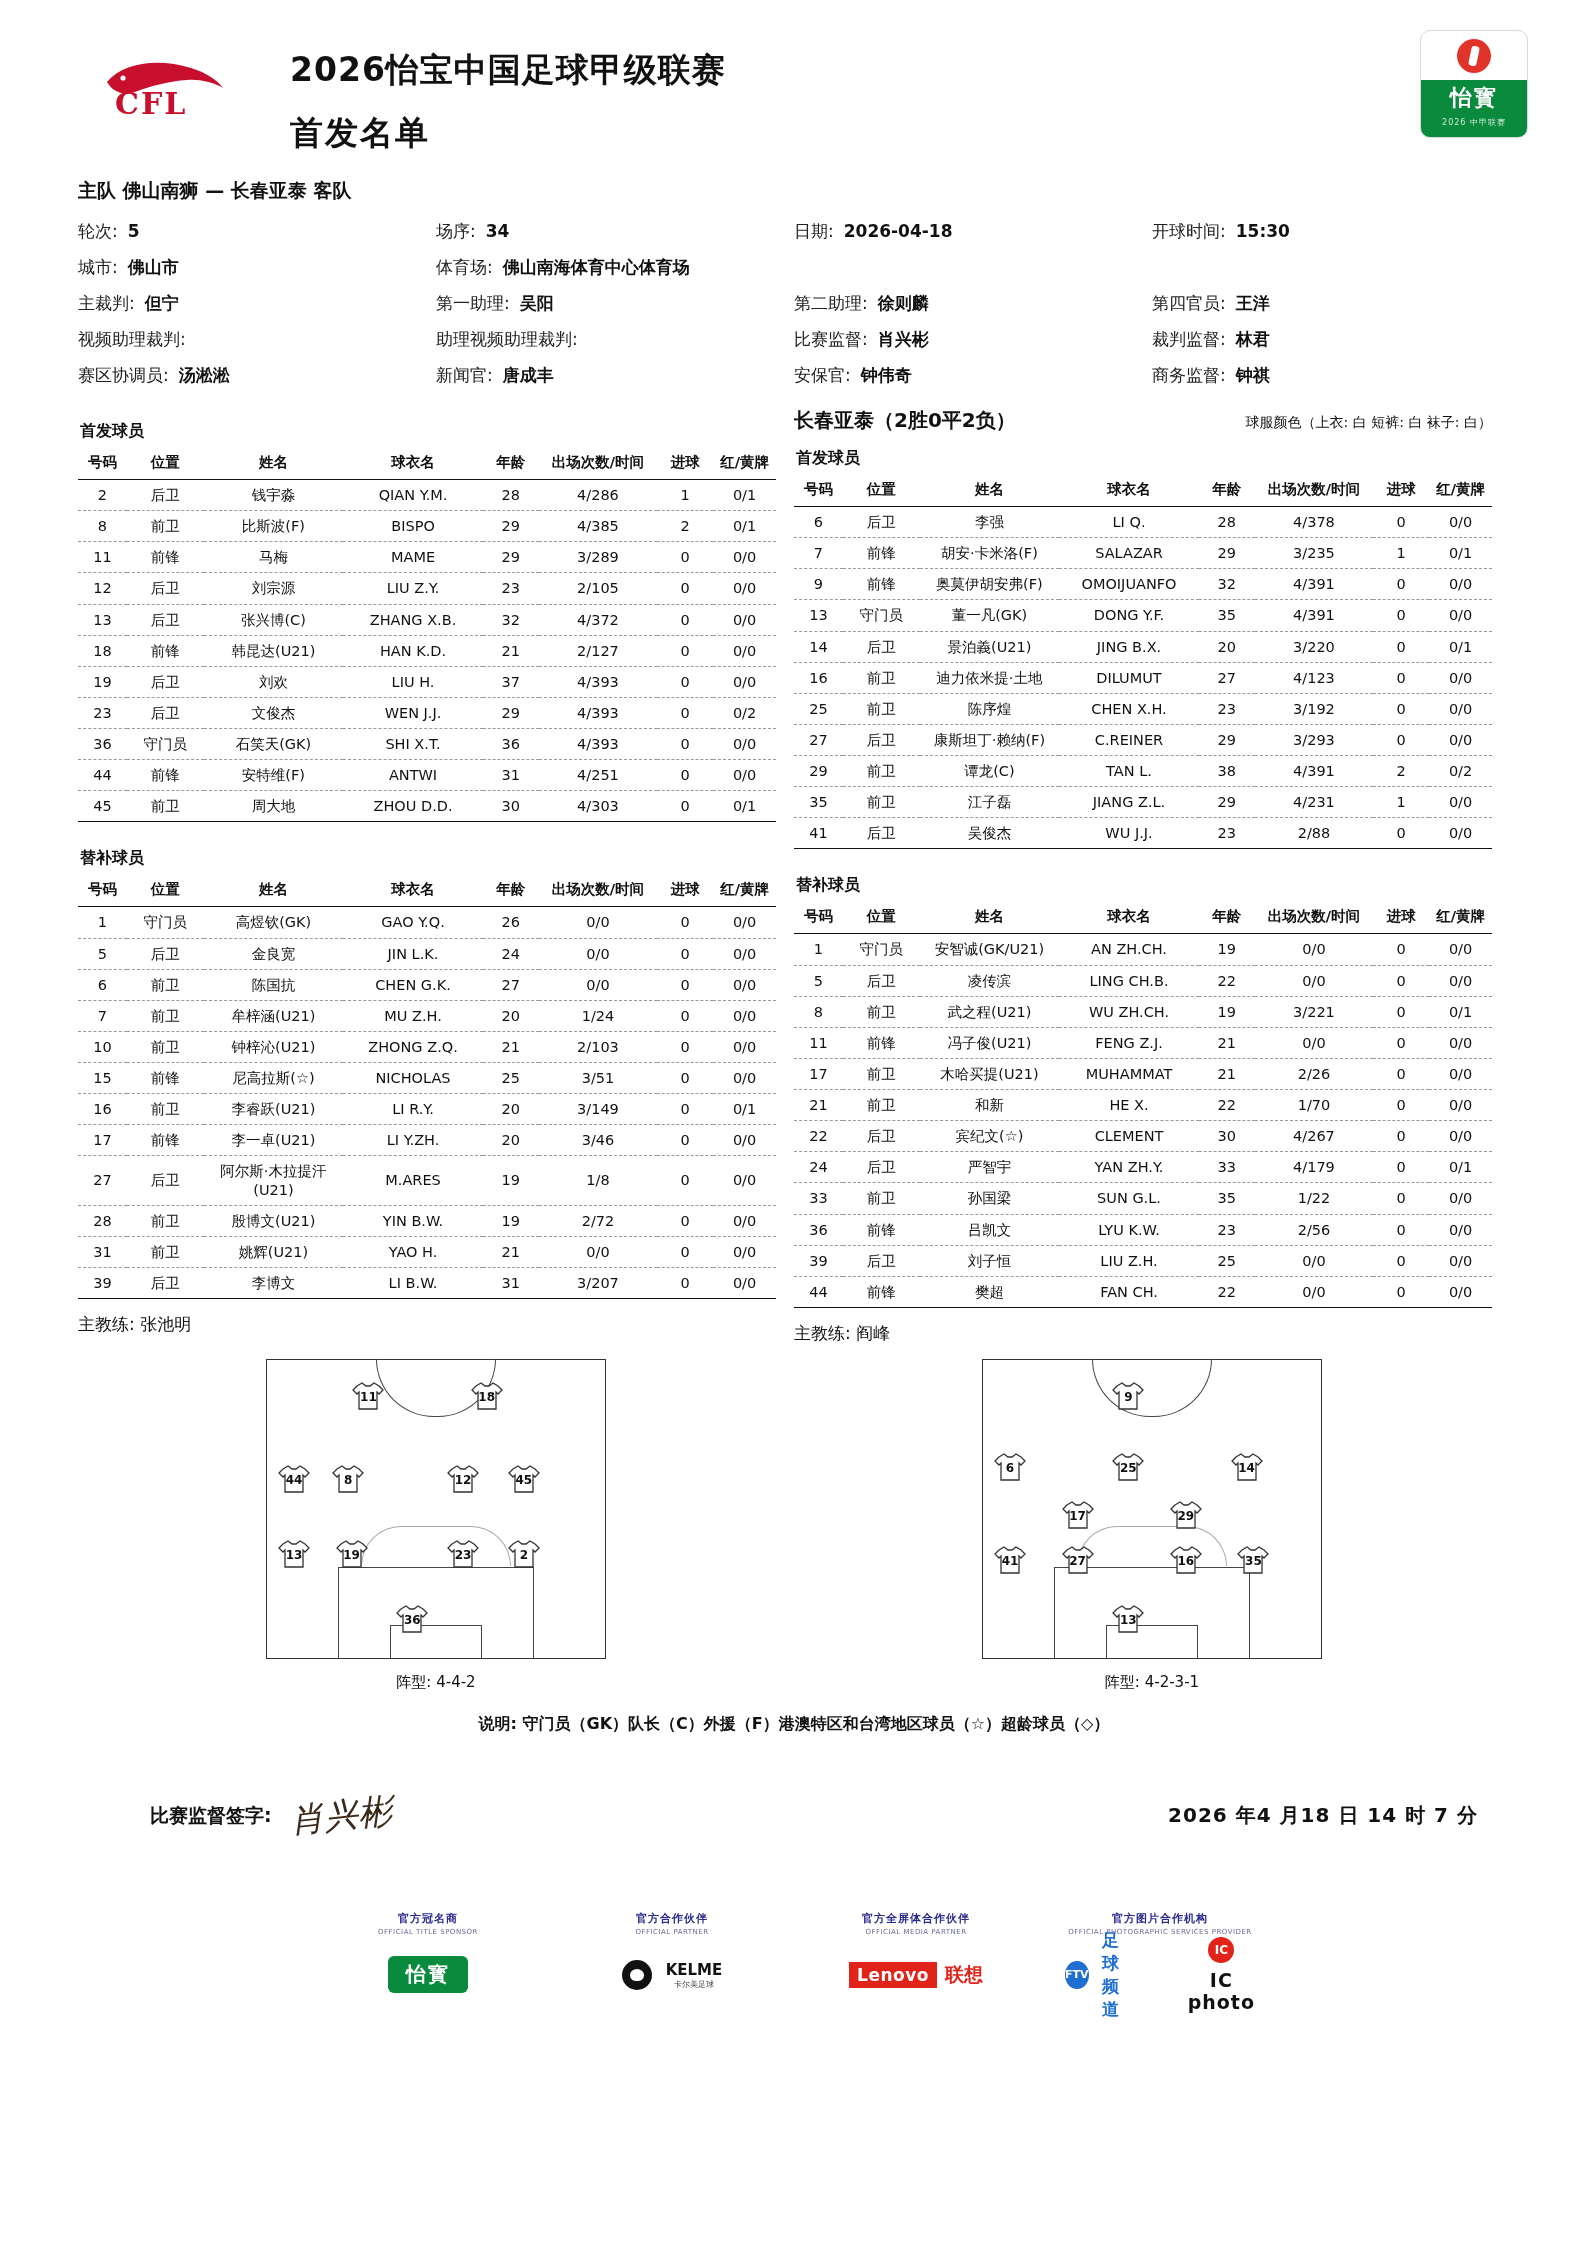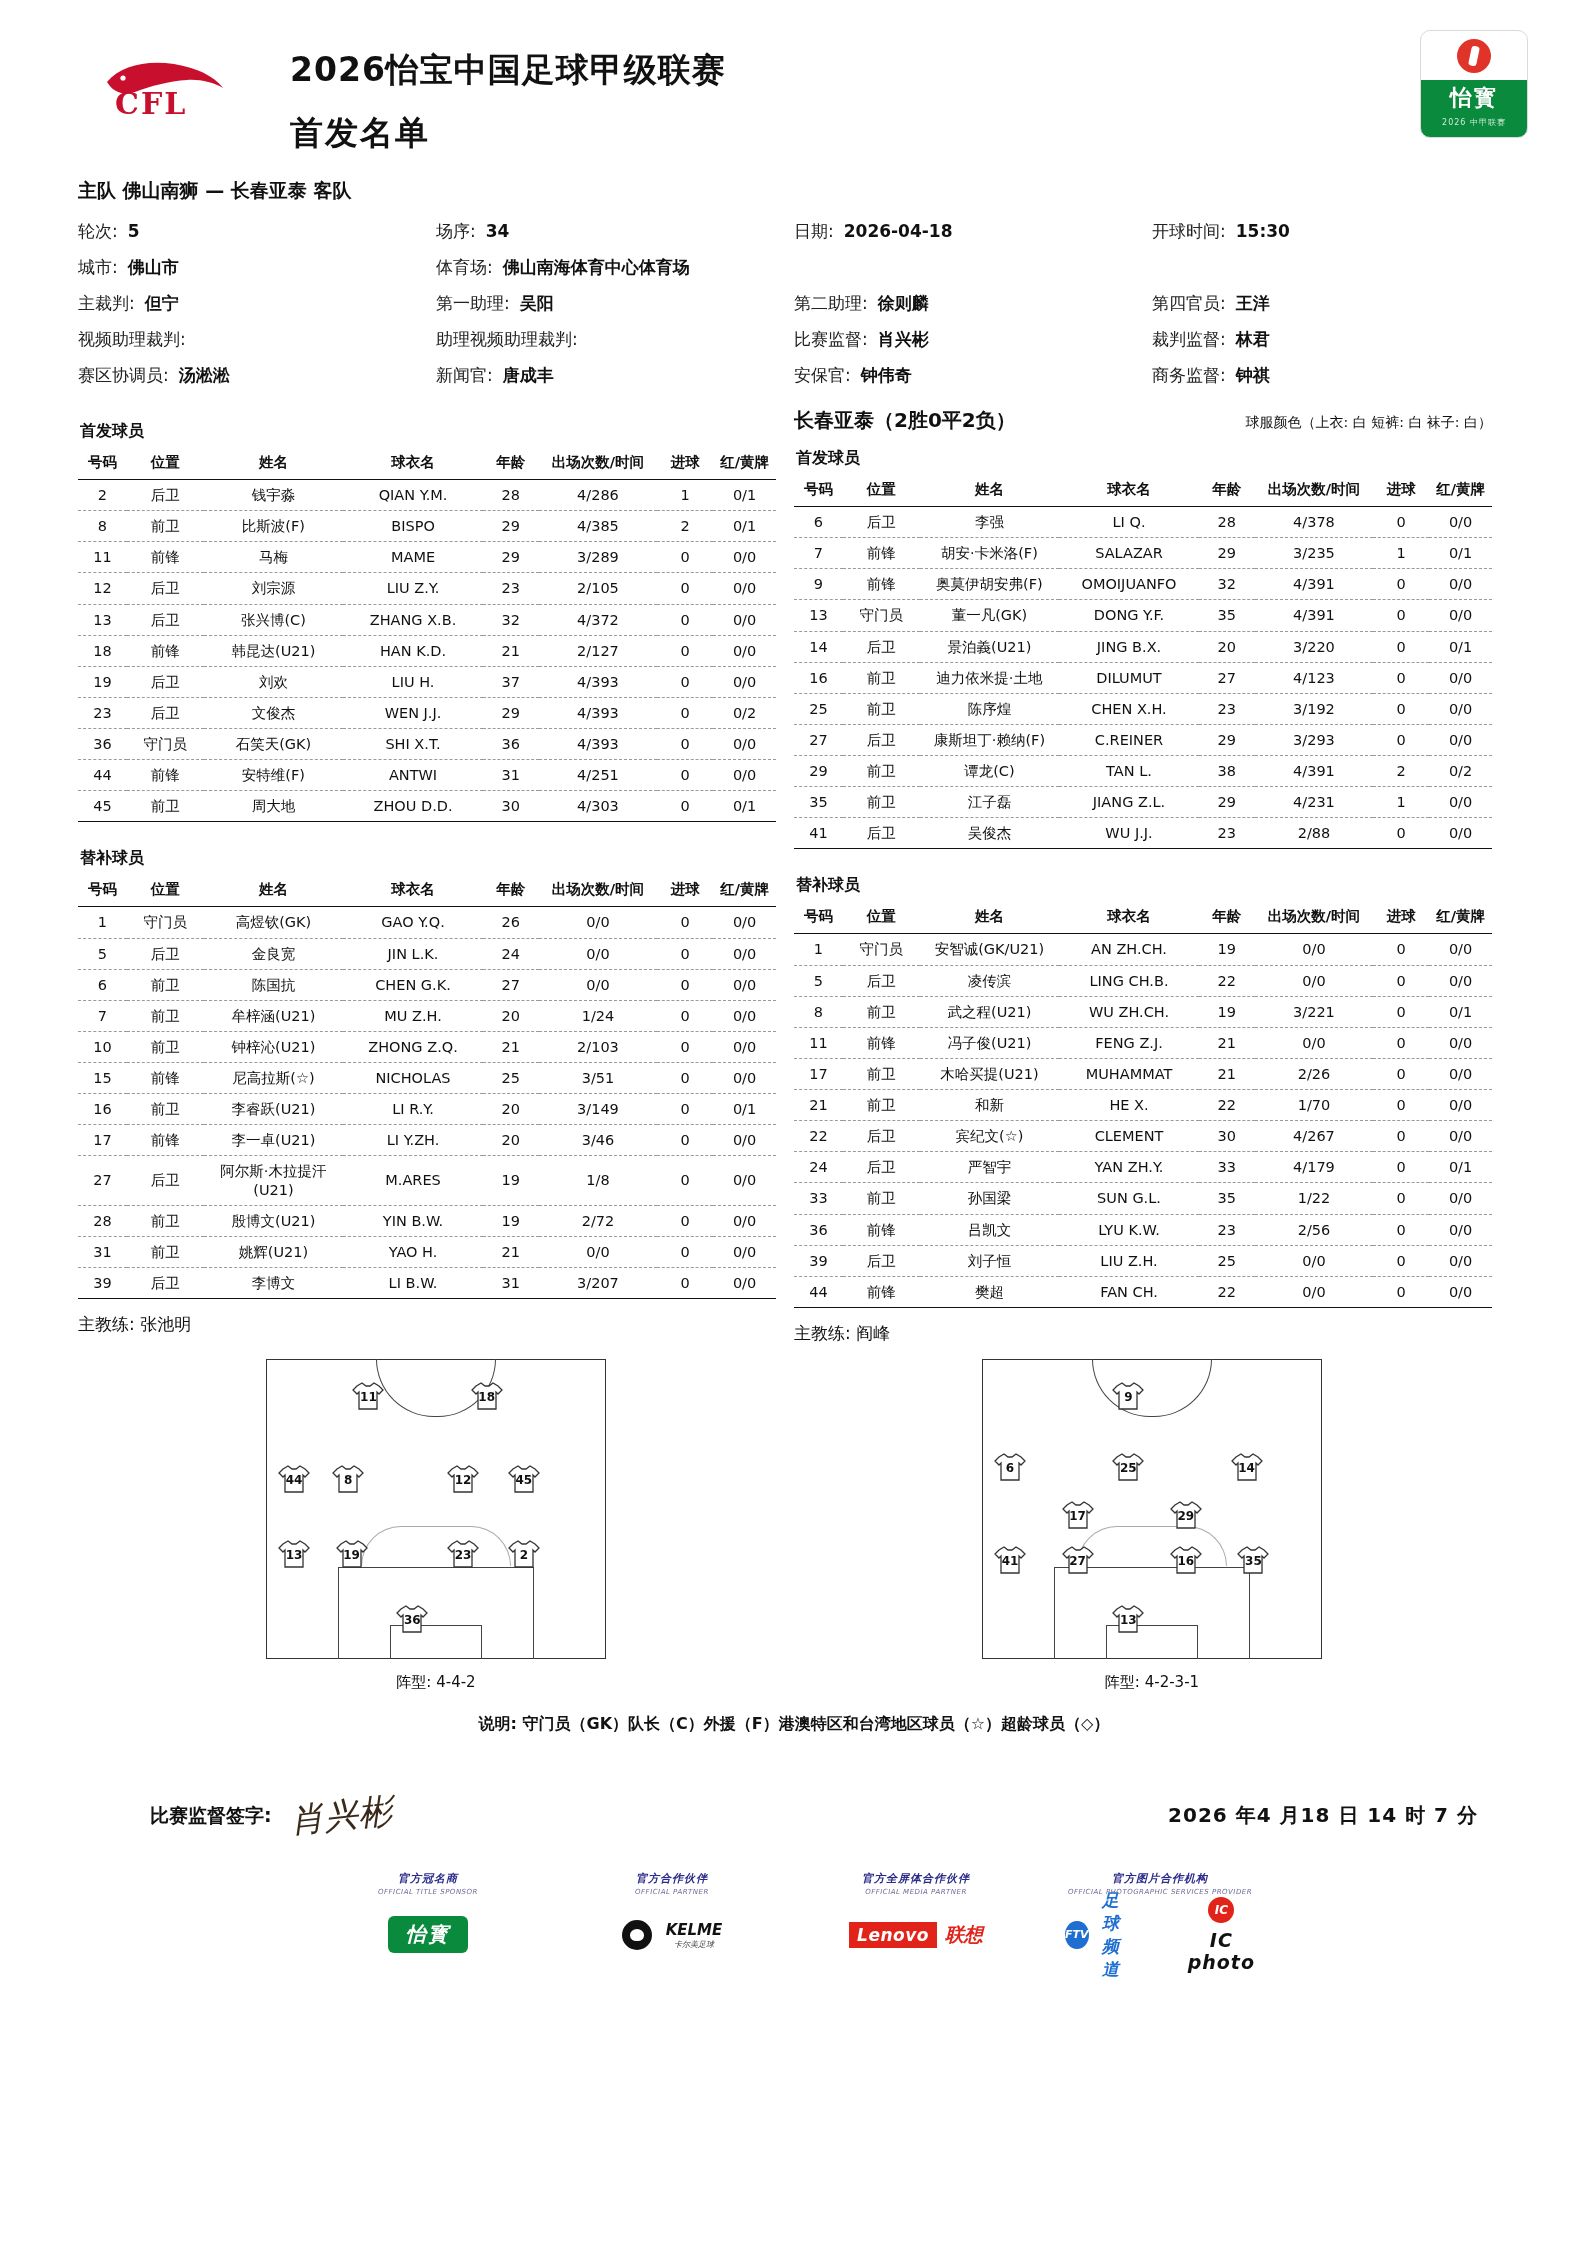--- a/index.html
+++ b/index.html
@@ -73,21 +73,21 @@
   .formation { font-size: 15px; margin-top: 14px; }
 
   
   .legend { text-align: center; font-size: 16px; font-weight: 700; margin-top: 22px; }
   .sig-row { display: flex; align-items: center; padding: 58px 110px 0 150px; }
   .sig-label { font-size: 19px; font-weight: 700; }
   .sig-mark { font-family: "DejaVu Serif","Liberation Serif",serif; font-size: 34px; font-style: italic; color: #3b2a1a; margin-left: 18px; transform: rotate(-6deg); }
   .sig-date { margin-left: auto; font-size: 20px; font-weight: 700; letter-spacing: 1px; }
 
   
-  .sponsors { margin-top: 32px; display: flex; justify-content: center; gap: 54px; align-items: center; padding-bottom: 40px; font-style: italic; }
+  .sponsors { margin-top: 72px; display: flex; justify-content: center; gap: 54px; align-items: center; padding-bottom: 40px; }
   .sp { width: 190px; text-align: center; }
   .sp-cap { font-size: 11px; font-weight: 700; color: #2b2b8a; letter-spacing: 1px; }
   .sp-cap2 { font-size: 7px; color: #6a6a9a; letter-spacing: 0.5px; margin-top: 2px; }
   .sp-logo { margin-top: 18px; height: 42px; display: flex; align-items: center; justify-content: center; }
   .badge-yibao { background: #0a8a3c; color: #fff; font-size: 20px; font-weight: 700; padding: 5px 18px; border-radius: 6px; letter-spacing: 2px; }
   .badge-kelme { display: flex; align-items: center; gap: 14px; }
   .kelme-paw { width: 30px; height: 30px; border-radius: 50%; background: #111; position: relative; }
   .kelme-paw:after { content:""; position:absolute; left:8px; top:9px; width:14px; height:12px; background:#fff; border-radius: 50% 50% 45% 45%; }
   .kelme-txt { font-size: 15px; font-weight: 700; }
   .kelme-sub { font-size: 8px; color: #444; }

